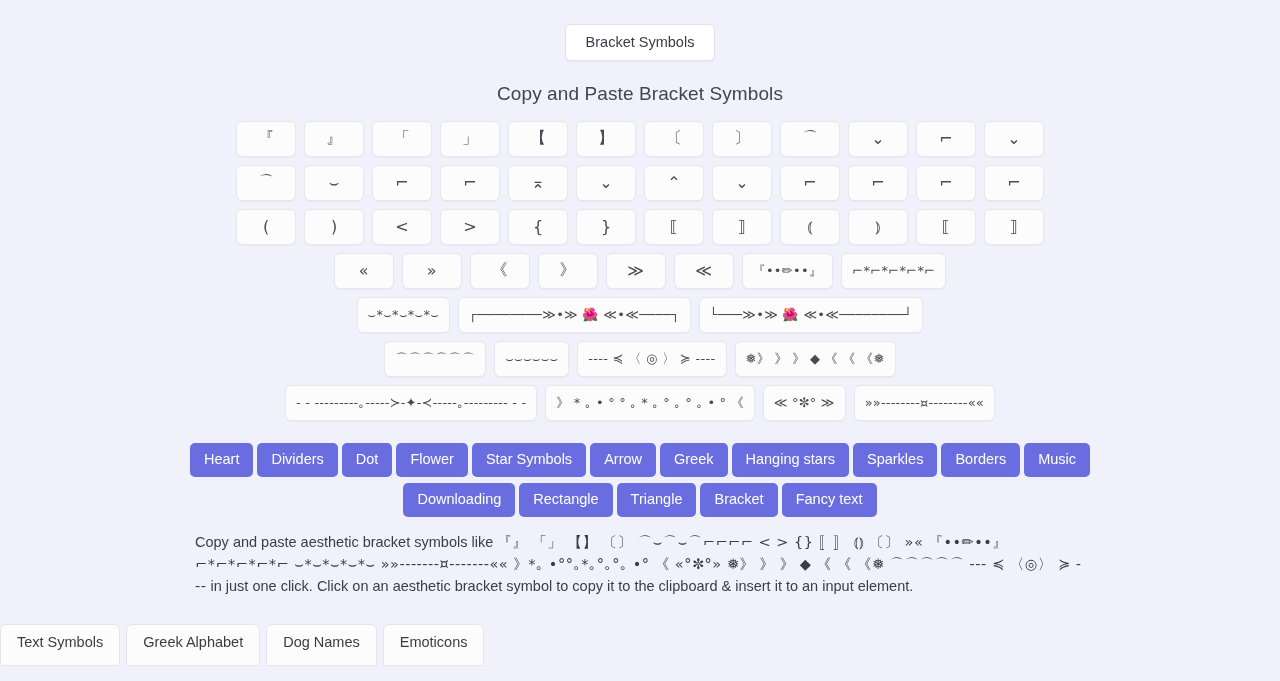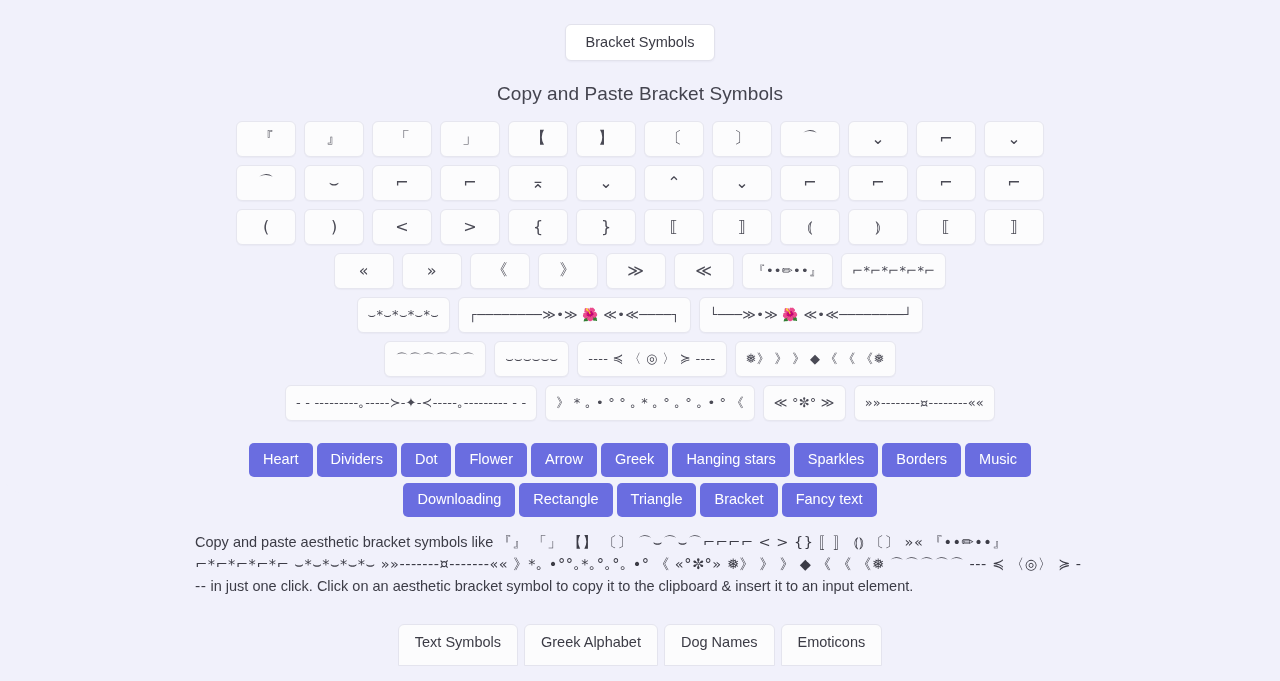--- a/index.html
+++ b/index.html
@@ -110,21 +110,20 @@
     text-align: left;
   }
   .desc .glyphs {
     font-family: "DejaVu Sans", "Liberation Sans", sans-serif;
     letter-spacing: 0.5px;
   }
 
   
   .bottom-tabs {
     display: flex;
-    justify-content: center;
     gap: 6px;
     margin-top: 26px;
   }
   .bottom-tab {
     background: #fcfcfd;
     border: 1px solid #e4e4ee;
     border-radius: 6px 6px 0 0;
     padding: 10px 16px 14px 16px;
     font-size: 14.5px;
     color: #3b3b45;
@@ -223,20 +222,21 @@
     </div>
 
   </div>
 
   <div class="cat-wrap">
     <div class="cat-row">
       <button class="cat-btn">Heart</button>
       <button class="cat-btn">Dividers</button>
       <button class="cat-btn">Dot</button>
       <button class="cat-btn">Flower</button>
+      <button class="cat-btn">Star Symbols</button>
       <button class="cat-btn">Arrow</button>
       <button class="cat-btn">Greek</button>
       <button class="cat-btn">Hanging stars</button>
       <button class="cat-btn">Sparkles</button>
       <button class="cat-btn">Borders</button>
       <button class="cat-btn">Music</button>
     </div>
     <div class="cat-row">
       <button class="cat-btn">Downloading</button>
       <button class="cat-btn">Rectangle</button>

